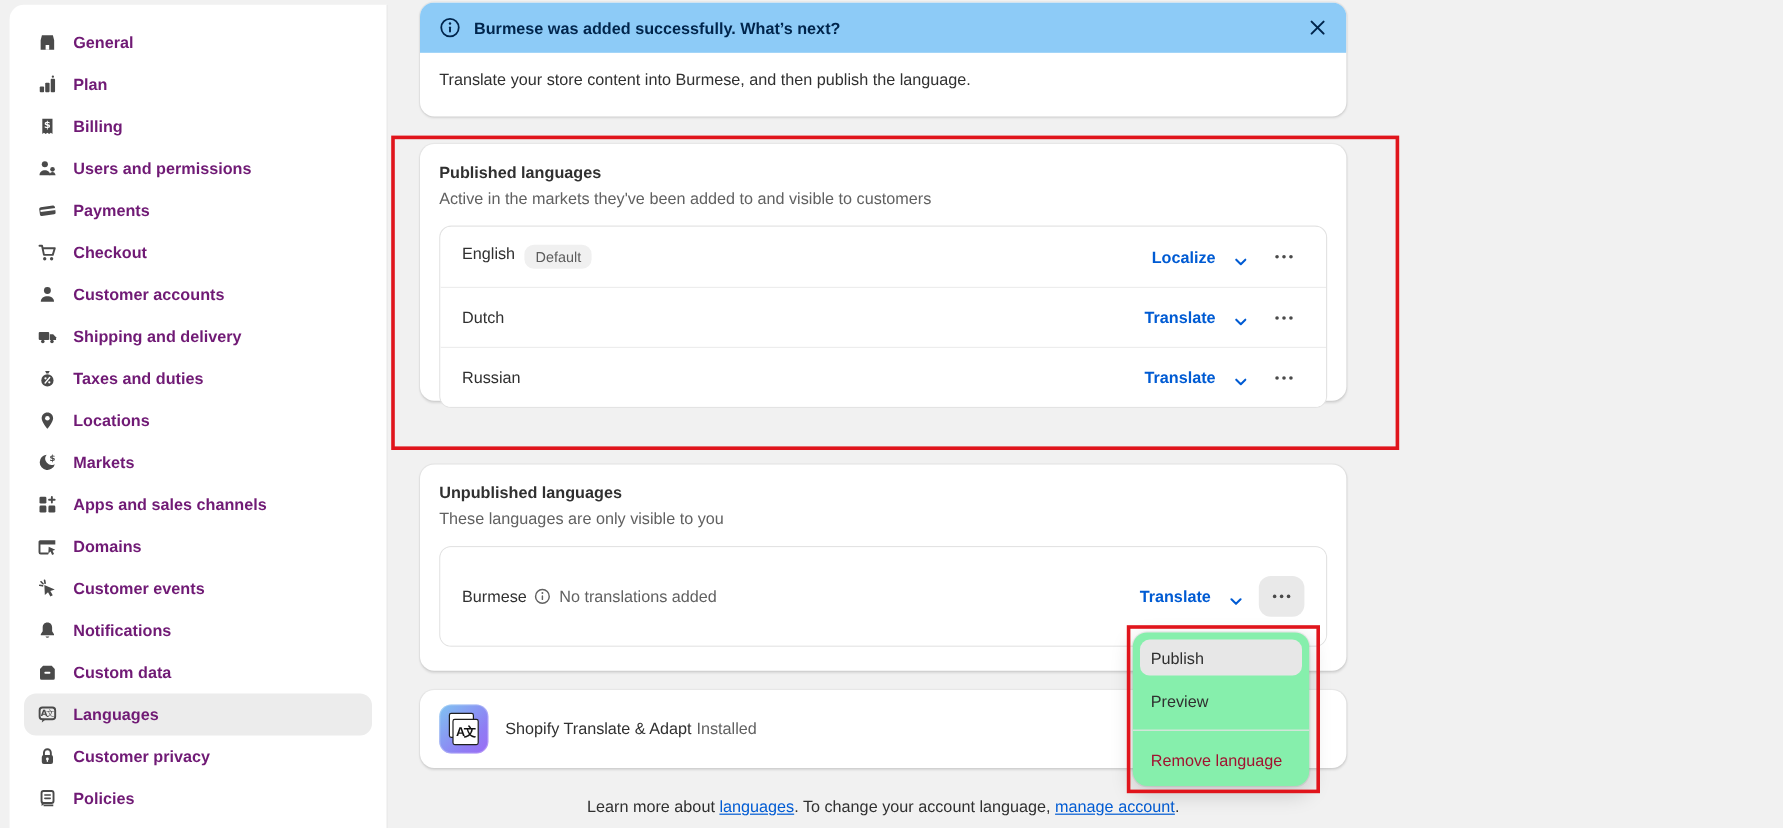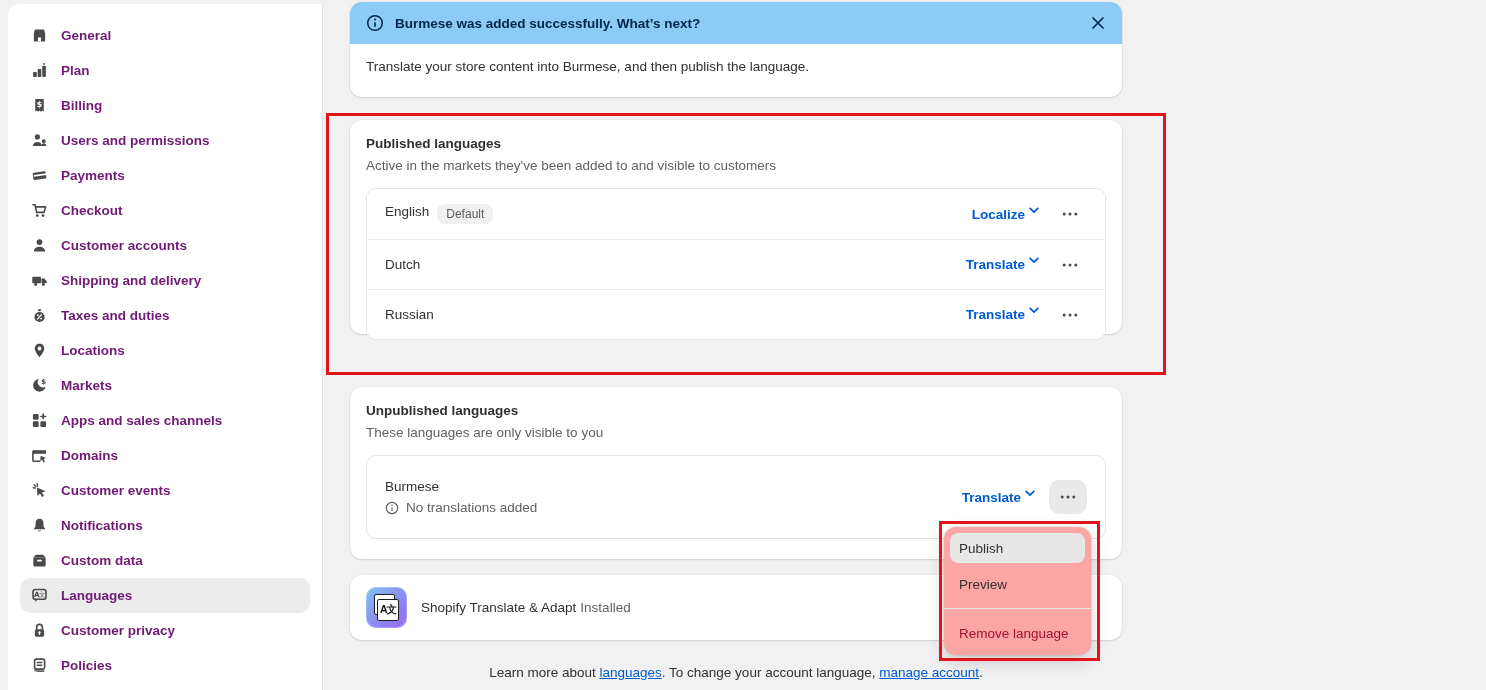--- a/index.html
+++ b/index.html
@@ -62,30 +62,30 @@
   .card-title{font-size:13.5px;font-weight:700;color:var(--text);margin-bottom:7px;}
   .card-subtitle{font-size:13.5px;color:var(--subtext);}
   .lang-list{margin-top:15px;border:1px solid var(--border);border-radius:10px;overflow:hidden;background:#fff;}
   .lang-row{
     height:50px;display:flex;align-items:center;justify-content:space-between;
     padding:0 18px;background:#fff;
   }
   .lang-row + .lang-row{border-top:1px solid #ededed;}
   .lang-row-tall{height:82px;}
   .lang-left{display:flex;align-items:flex-start;gap:8px;}
-  .lang-left-col{display:flex;flex-direction:column;justify-content:center;gap:6px;}
+  .lang-left-col{display:flex;flex-direction:row;justify-content:center;gap:6px;}
   .lang-name{font-size:13.5px;font-weight:500;color:var(--text);}
   .lang-note{display:flex;align-items:center;gap:7px;font-size:13.5px;color:var(--subtext);}
   .badge{
     background:#f0f0f0;color:#5c5c5c;font-size:12px;font-weight:500;
     padding:2px 9px;border-radius:8px;line-height:16px;
   }
   .lang-right{display:flex;align-items:center;gap:14px;}
   .action-link{
-    display:flex;align-items:flex-start;gap:4px;border:none;background:transparent;
+    display:flex;align-items:flex-end;gap:16px;border:none;background:transparent;
     color:var(--accent-blue);font-weight:600;font-size:13.5px;cursor:pointer;
     font-family:inherit;
   }
   .dots-btn{
     border:none;background:transparent;cursor:pointer;width:34px;height:30px;
     display:flex;align-items:center;justify-content:center;border-radius:10px;
   }
   .dots-btn.pressed{background:#e9e9e9;width:38px;height:34px;}
   
   .app-card{top:575px;height:65px;display:flex;align-items:center;padding:0 16px;gap:14px;}
@@ -103,21 +103,21 @@
   }
   .app-text{display:flex;flex-direction:row;gap:4px;}
   .app-title{font-size:13.5px;font-weight:500;color:var(--text);}
   .app-status{font-size:13.5px;color:var(--subtext);}
   
   .footer{position:absolute;top:665px;width:772px;text-align:center;font-size:13.5px;color:var(--text);}
   .footer a{color:var(--accent-blue);text-decoration:underline;cursor:pointer;}
   
   .popover{
     position:absolute;left:944px;top:527px;width:147px;height:128px;z-index:40;
-    background:#fca5a5;border-radius:12px;padding:6px;
+    background:#86efac;border-radius:12px;padding:6px;
     box-shadow:0 6px 18px rgba(0,0,0,.18), 0 0 0 1px rgba(0,0,0,.06);
   }
   .menu-item{
     height:30px;display:flex;align-items:center;padding:0 9px;border-radius:8px;
     font-size:13.5px;color:var(--text);cursor:pointer;
   }
   .menu-item.highlight{background:#e7e7e7;}
   .menu-item + .menu-item{margin-top:6px;}
   .menu-divider{border-top:1px solid var(--border);margin:9px -6px 9px -6px;}
   .menu-item.critical{color:var(--critical-red);}

